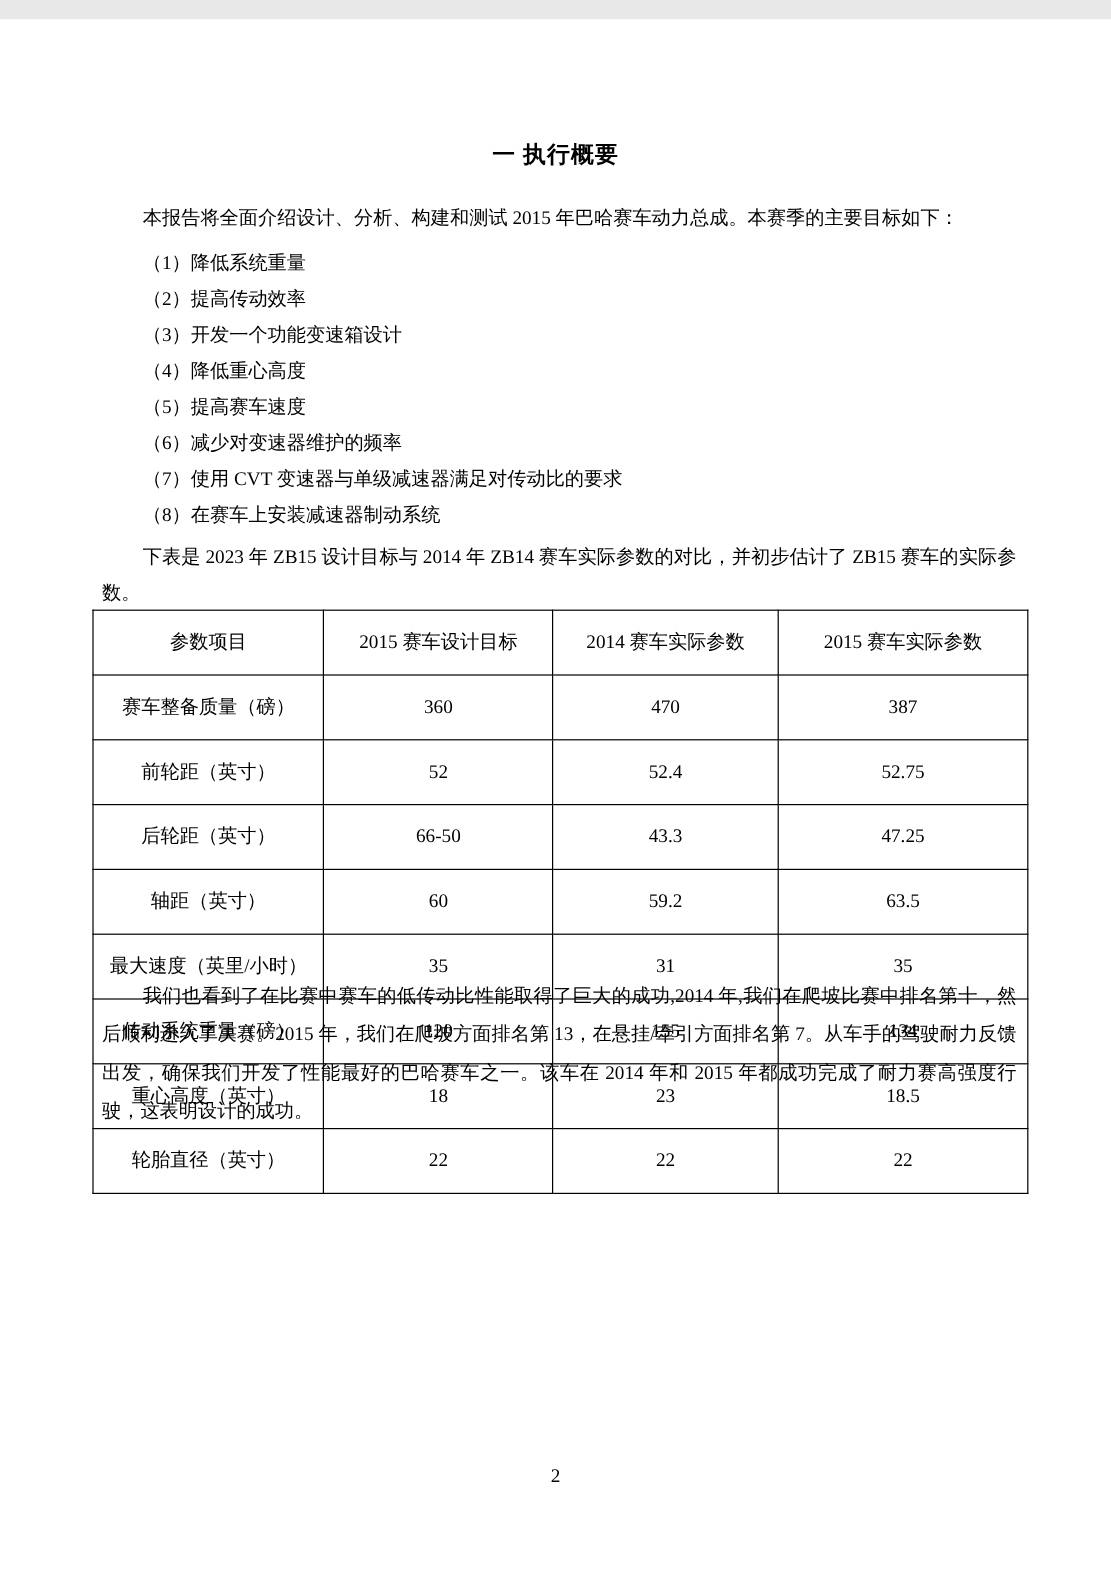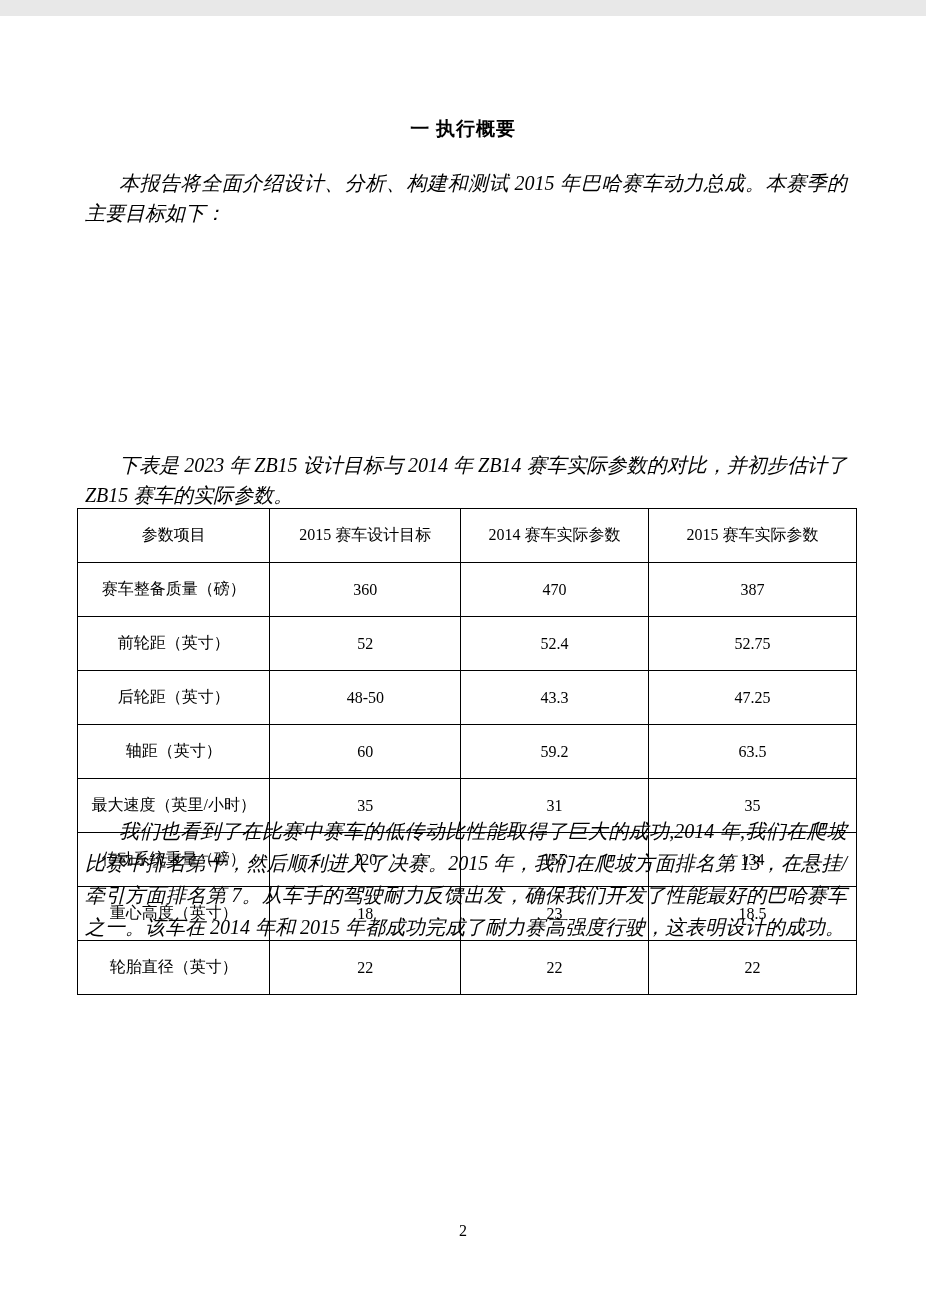--- a/index.html
+++ b/index.html
@@ -16,24 +16,23 @@
   }
   .doc-title {
     position: absolute;
     top: 100px; left: 0; right: 0;
     text-align: center;
     font-size: 19px;
     font-weight: bold;
     letter-spacing: 1px;
   }
   .para {
-    font-size: 20px;
+    font-size: 16px;
     line-height: 30px;
     text-align: justify;
-    font-style: italic;
   }
   .p-intro {
     position: absolute;
     top: 152px; left: 85px; width: 762px;
     text-indent: 34px;
   }
   .goals {
     position: absolute;
     top: 189px; left: 119px; width: 720px;
   }
@@ -96,20 +95,30 @@
 </style>
 </head>
 <body>
 
 <div class="page">
 
   <h1 class="doc-title">一  执行概要</h1>
 
   <p class="para p-intro">本报告将全面介绍设计、分析、构建和测试 2015 年巴哈赛车动力总成。本赛季的主要目标如下：</p>
 
+  <div class="goals">
+    <div class="goal-item">（1）降低系统重量</div>
+    <div class="goal-item">（2）提高传动效率</div>
+    <div class="goal-item">（3）开发一个功能变速箱设计</div>
+    <div class="goal-item">（4）降低重心高度</div>
+    <div class="goal-item">（5）提高赛车速度</div>
+    <div class="goal-item">（6）减少对变速器维护的频率</div>
+    <div class="goal-item">（7）使用 CVT 变速器与单级减速器满足对传动比的要求</div>
+    <div class="goal-item">（8）在赛车上安装减速器制动系统</div>
+  </div>
 
   <p class="para p-table-intro">下表是 2023 年 ZB15 设计目标与 2014 年 ZB14 赛车实际参数的对比，并初步估计了 ZB15 赛车的实际参数。</p>
 
   <div class="table-wrap">
     <table class="params">
       <colgroup>
         <col class="c1">
           <col class="c2">
           <col class="c3">
           <col class="c4">
@@ -130,21 +139,21 @@
           <td>387</td>
         </tr>
         <tr>
           <td>前轮距（英寸）</td>
           <td>52</td>
           <td>52.4</td>
           <td>52.75</td>
         </tr>
         <tr>
           <td>后轮距（英寸）</td>
-          <td>48-50</td>
+          <td>66-50</td>
           <td>43.3</td>
           <td>47.25</td>
         </tr>
         <tr>
           <td>轴距（英寸）</td>
           <td>60</td>
           <td>59.2</td>
           <td>63.5</td>
         </tr>
         <tr>

